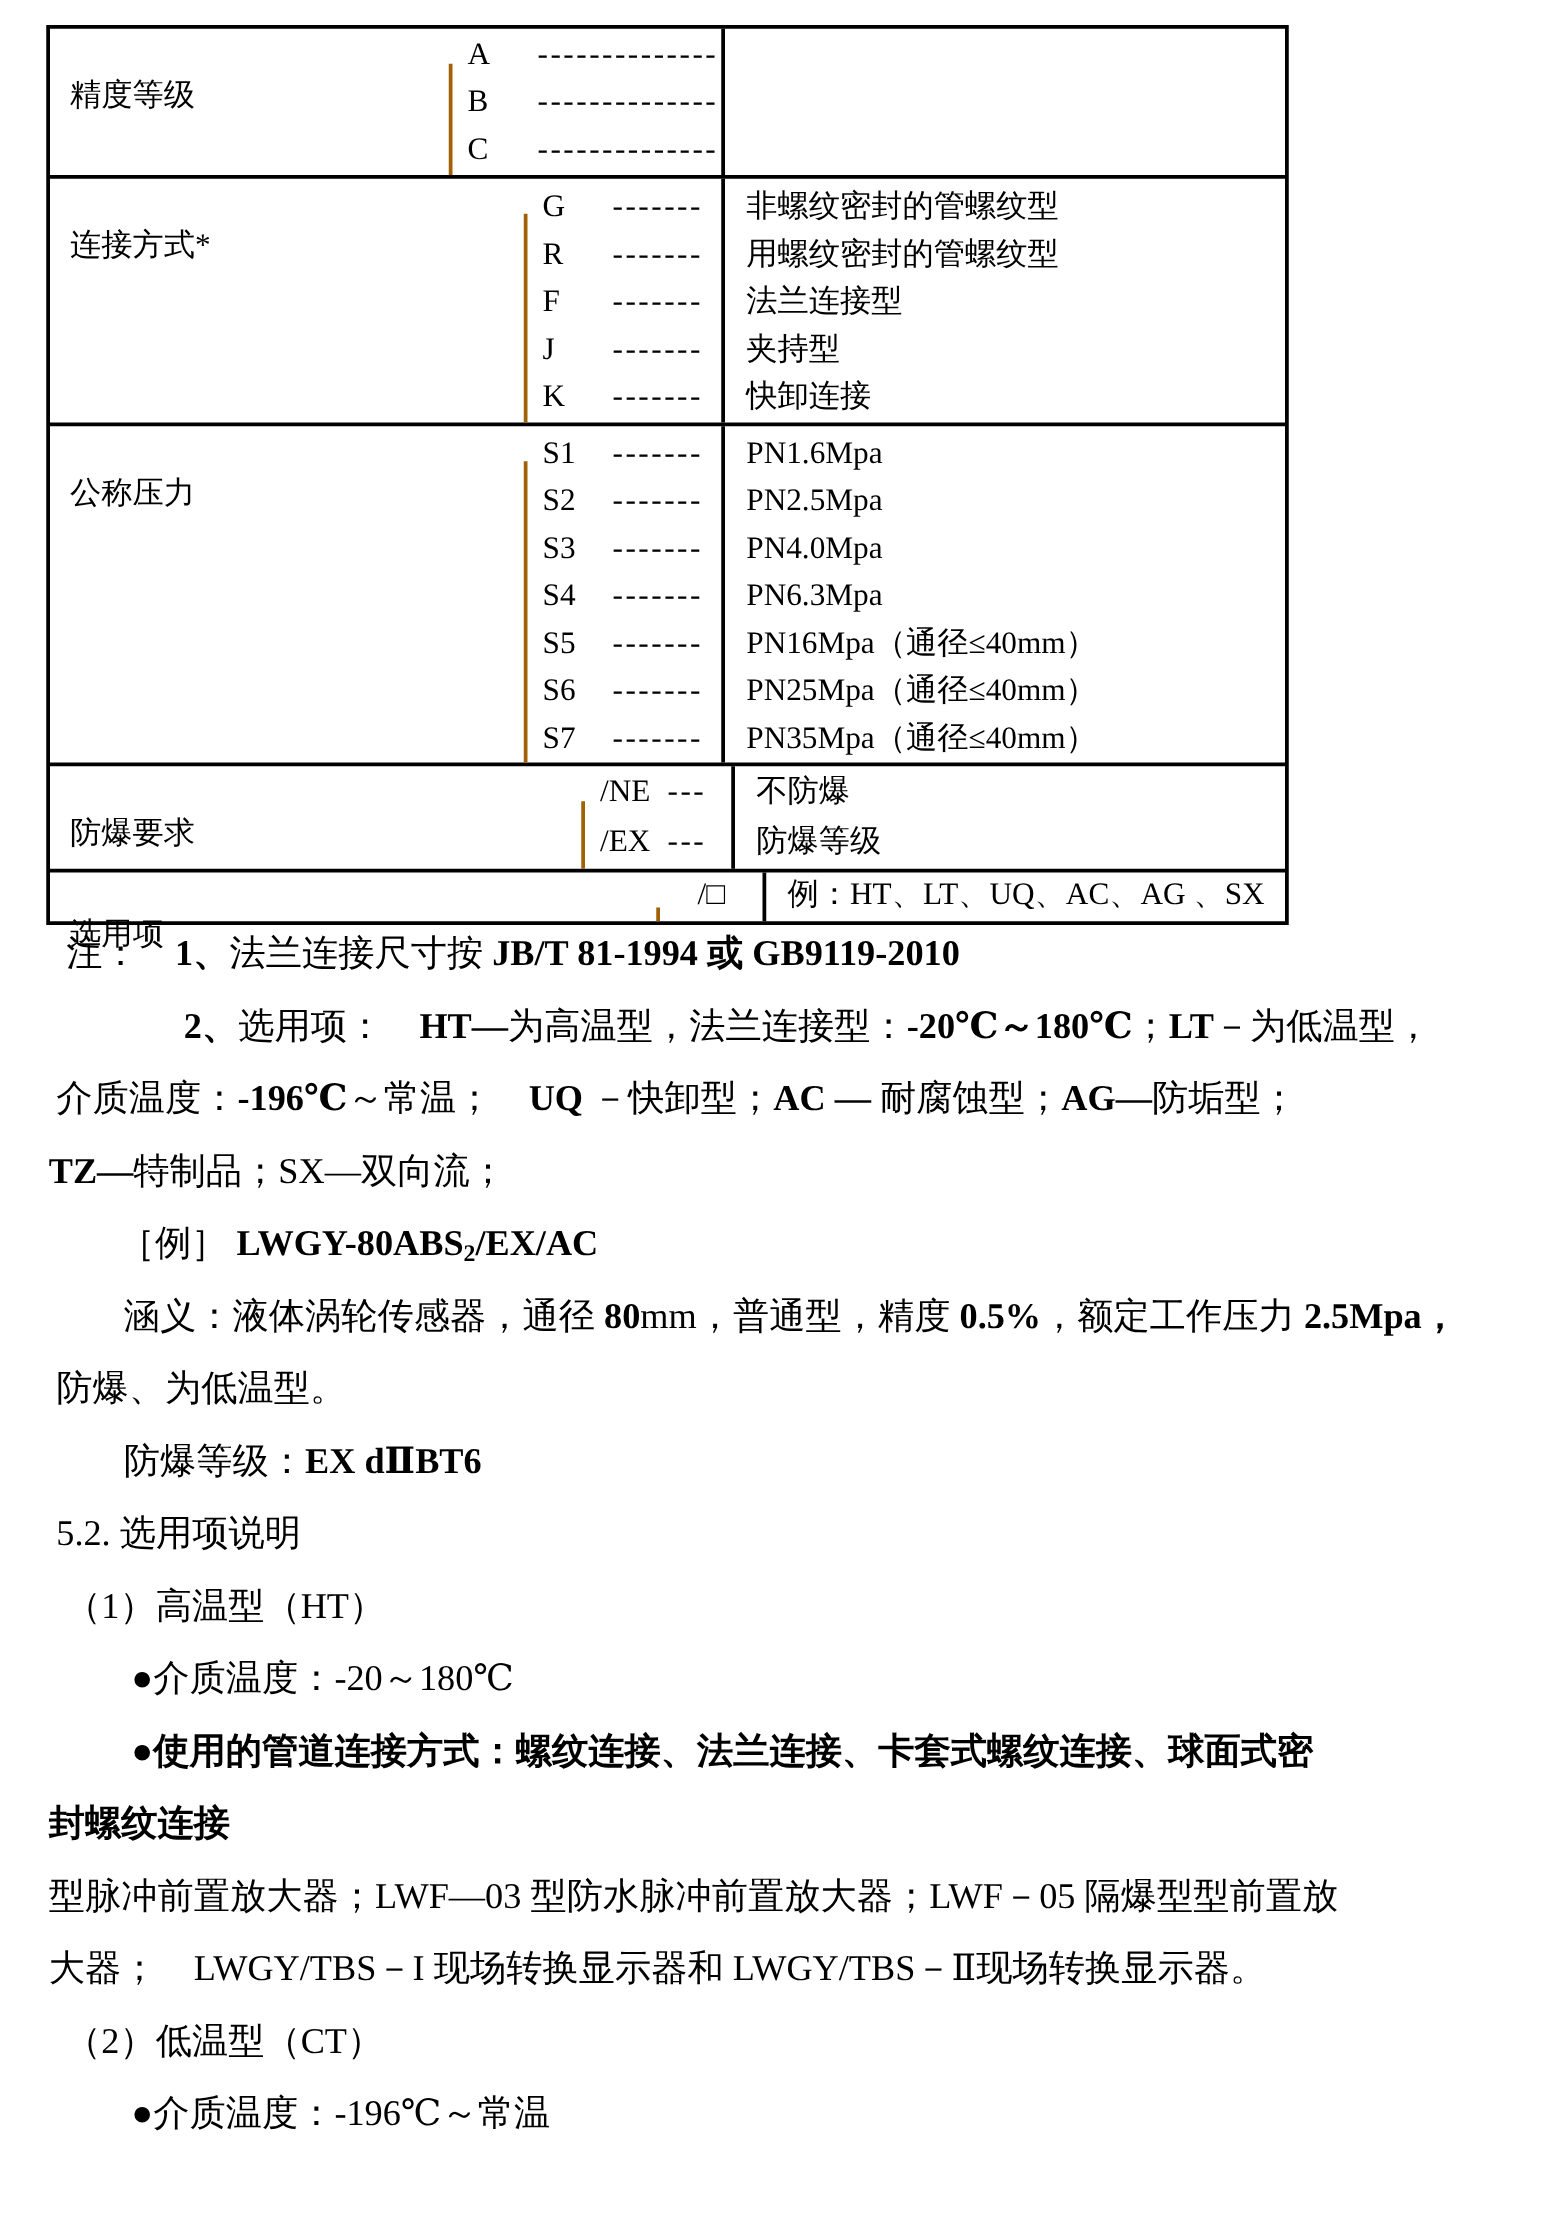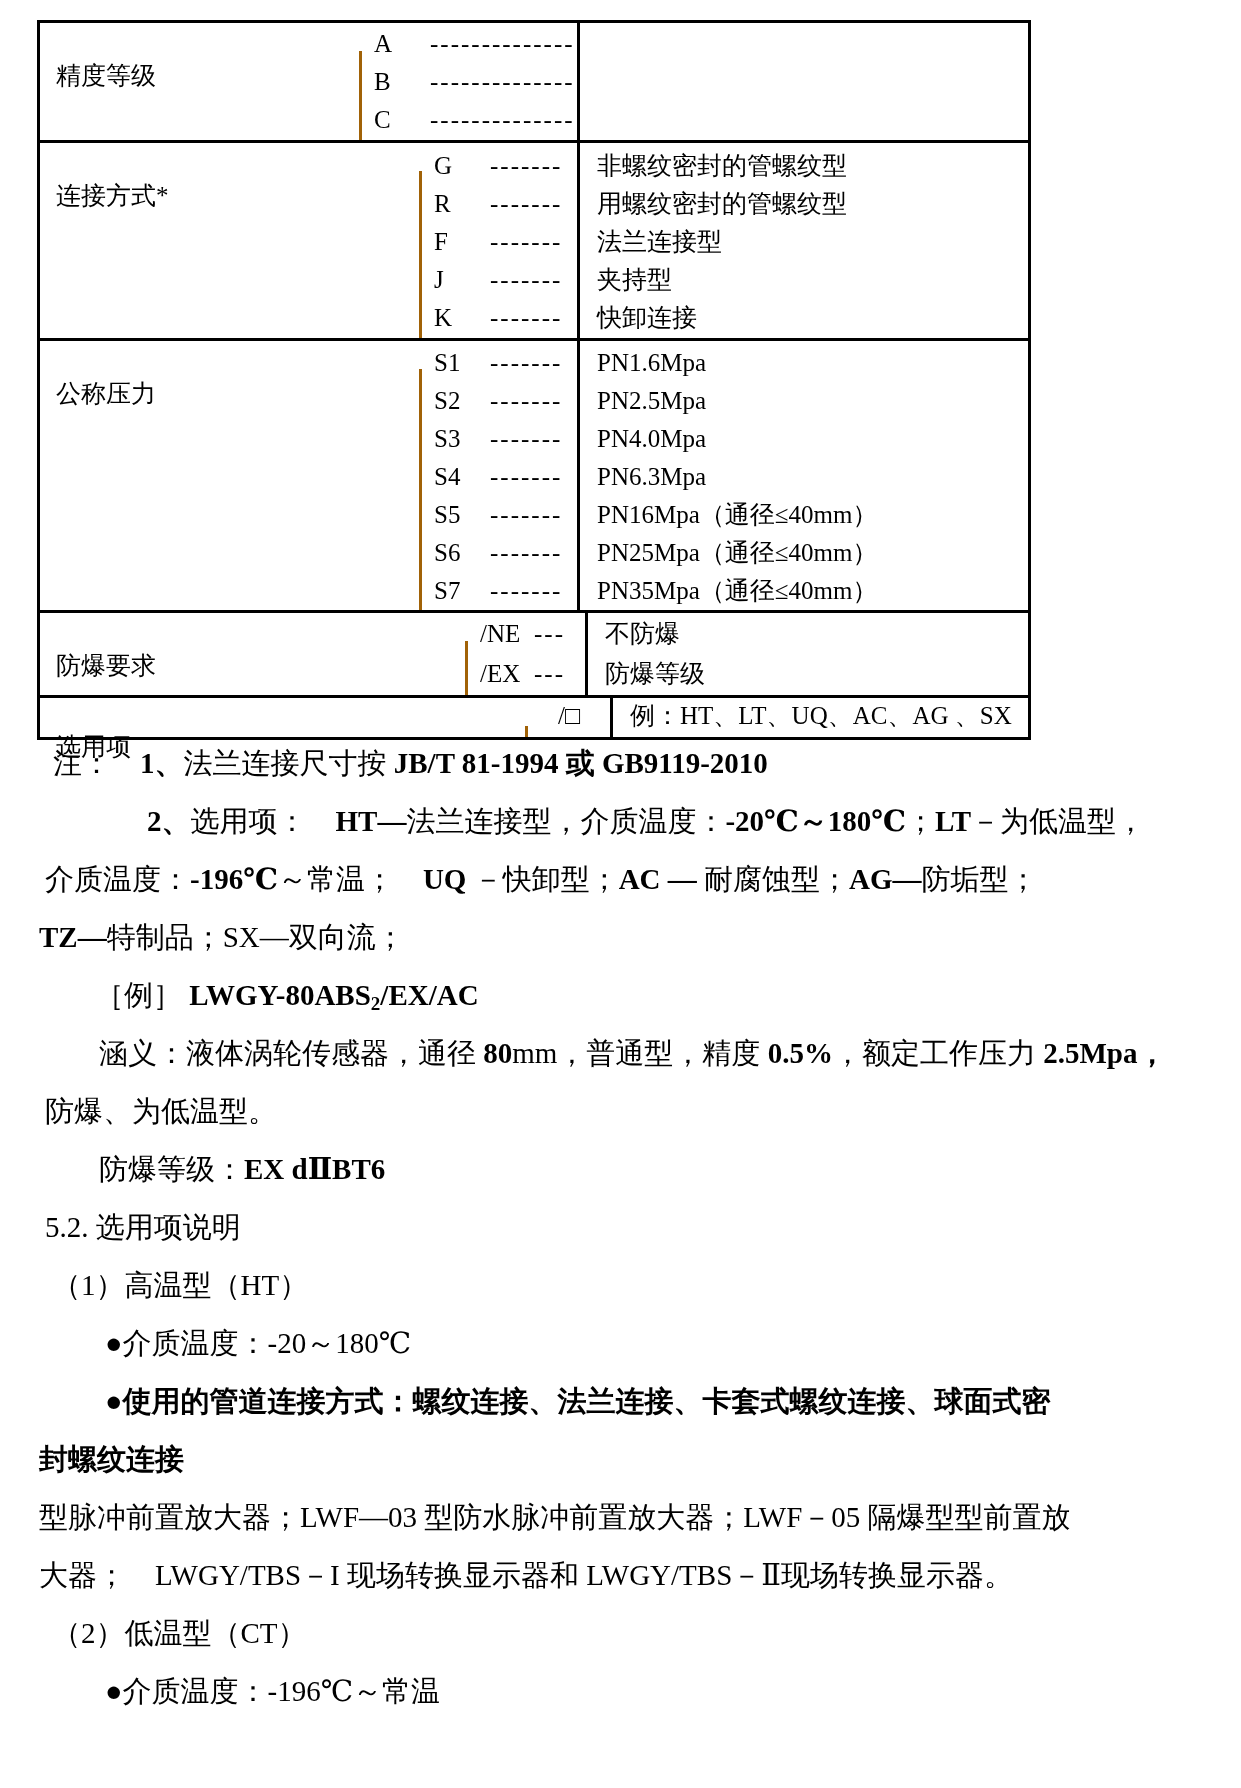--- a/index.html
+++ b/index.html
@@ -175,21 +175,21 @@
       </div>
       <div class="tcell tdesc">
         <div class="ln">例：HT、LT、UQ、AC、AG 、SX</div>
       </div>
     </div>
 
   </div>
 
   <div class="btext">
     <div class="bl" style="padding-left:16px"><span>注：</span><span>　</span><span class="b">1、</span><span>法兰连接尺寸按 </span><span class="b">JB/T 81-1994 或 GB9119-2010</span></div>
-    <div class="bl" style="padding-left:110px"><span class="b">2、</span><span>选用项：</span><span>　</span><span class="b">HT—</span><span>法兰连接型，介质温度：</span><span class="b">-20℃～180℃</span><span>；</span><span class="b">LT</span><span>－为低温型，</span></div>
+    <div class="bl" style="padding-left:110px"><span class="b">2、</span><span>选用项：</span><span>　</span><span class="b">HT—</span><span>为高温型，法兰连接型：</span><span class="b">-20℃～180℃</span><span>；</span><span class="b">LT</span><span>－为低温型，</span></div>
     <div class="bl" style="padding-left:8px"><span>介质温度：</span><span class="b">-196℃</span><span>～常温；</span><span>　</span><span class="b">UQ</span><span> －快卸型；</span><span class="b">AC —</span><span> 耐腐蚀型；</span><span class="b">AG—</span><span>防垢型；</span></div>
     <div class="bl" style="padding-left:2px"><span class="b">TZ—</span><span>特制品；SX—双向流；</span></div>
     <div class="bl" style="padding-left:58px"><span>［例］</span><span> </span><span class="b">LWGY-80ABS</span><span class="b sub">2</span><span class="b">/EX/AC</span></div>
     <div class="bl" style="padding-left:62px"><span>涵义：液体涡轮传感器，通径 </span><span class="b">80</span><span>mm，普通型，精度 </span><span class="b">0.5%</span><span>，额定工作压力 </span><span class="b">2.5Mpa，</span></div>
     <div class="bl" style="padding-left:8px"><span>防爆、为低温型。</span></div>
     <div class="bl" style="padding-left:62px"><span>防爆等级：</span><span class="b">EX dⅡBT6</span></div>
     <div class="bl" style="padding-left:8px"><span>5.2. 选用项说明</span></div>
     <div class="bl" style="padding-left:15px"><span>（1）高温型（HT）</span></div>
     <div class="bl" style="padding-left:68px"><span>●介质温度：-20～180℃</span></div>
     <div class="bl" style="padding-left:68px"><span class="h">●使用的管道连接方式：螺纹连接、法兰连接、卡套式螺纹连接、球面式密</span></div>

